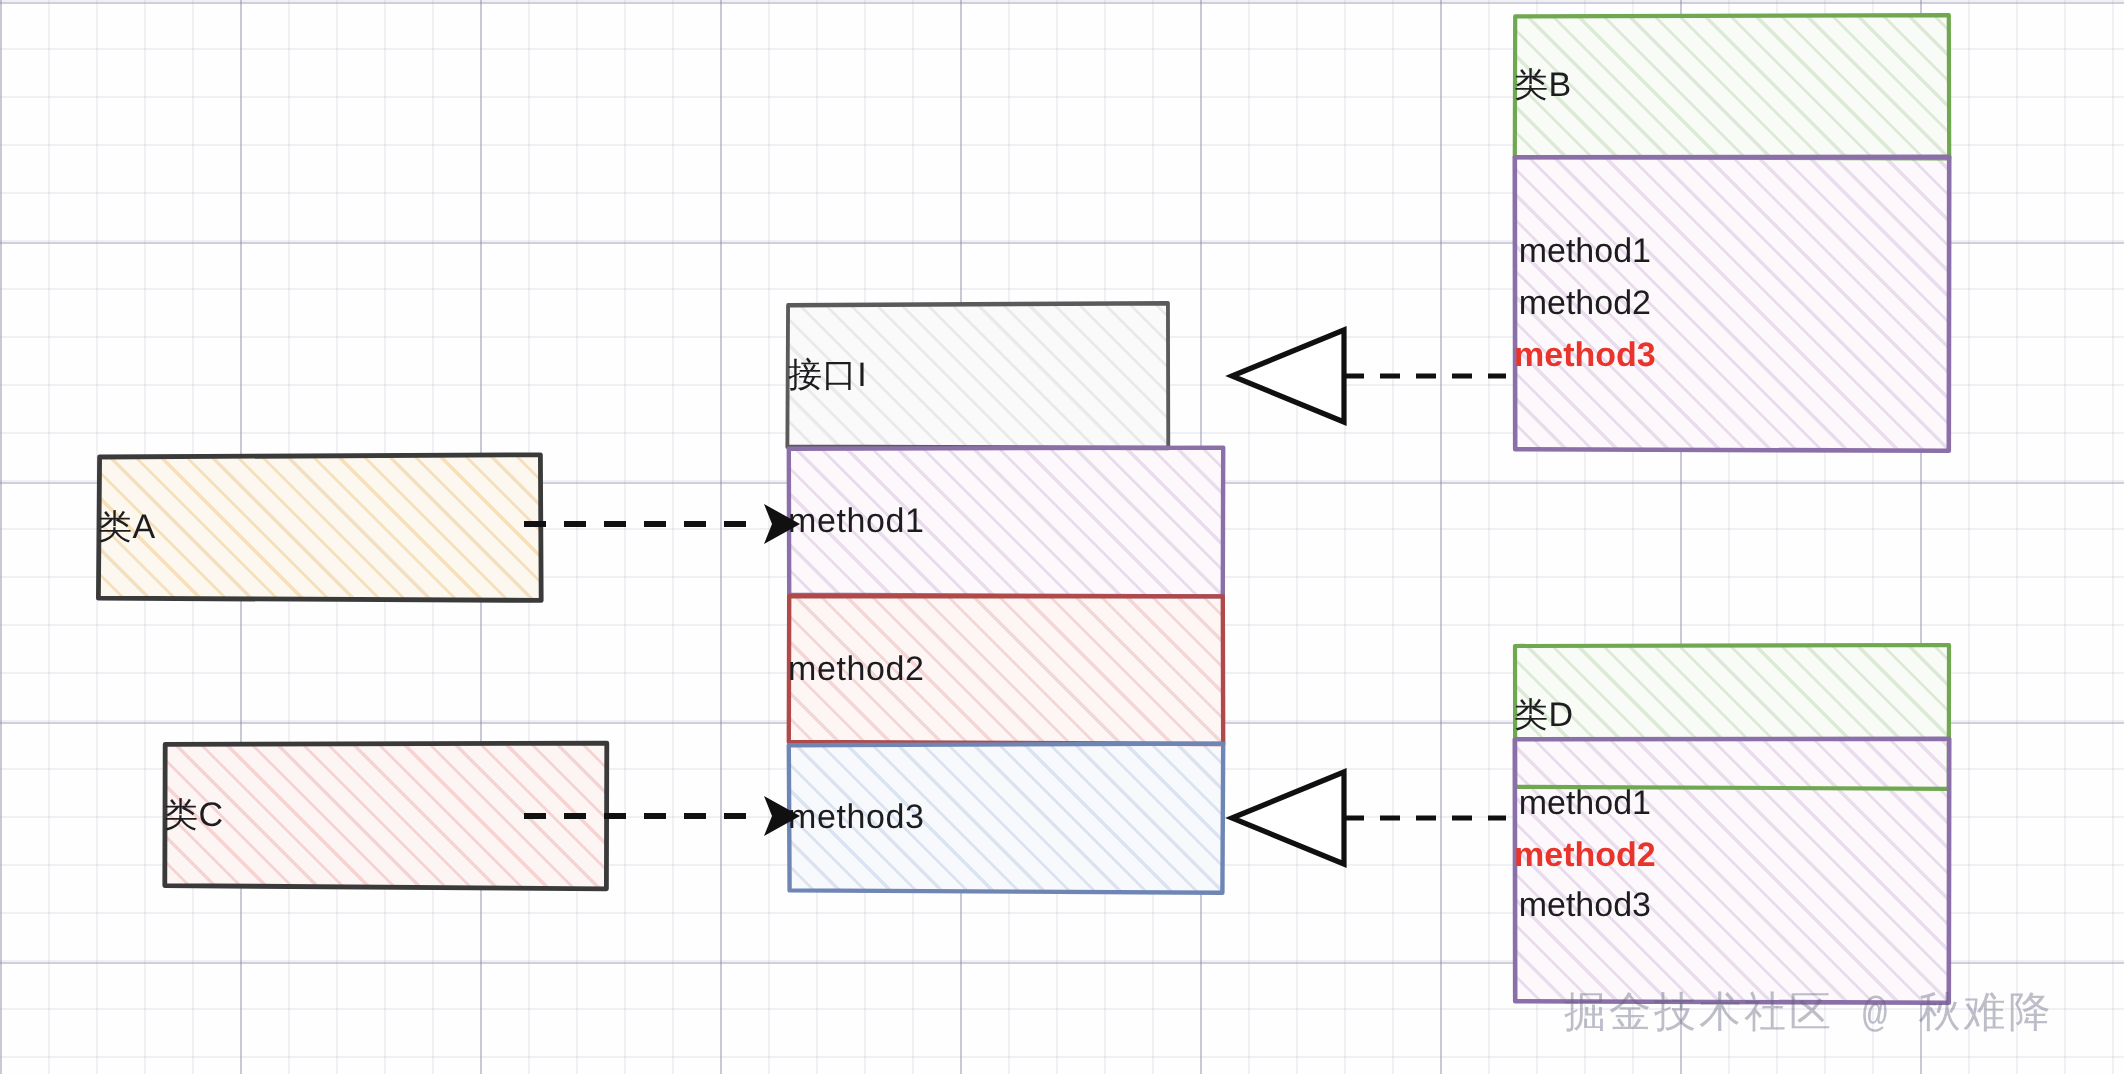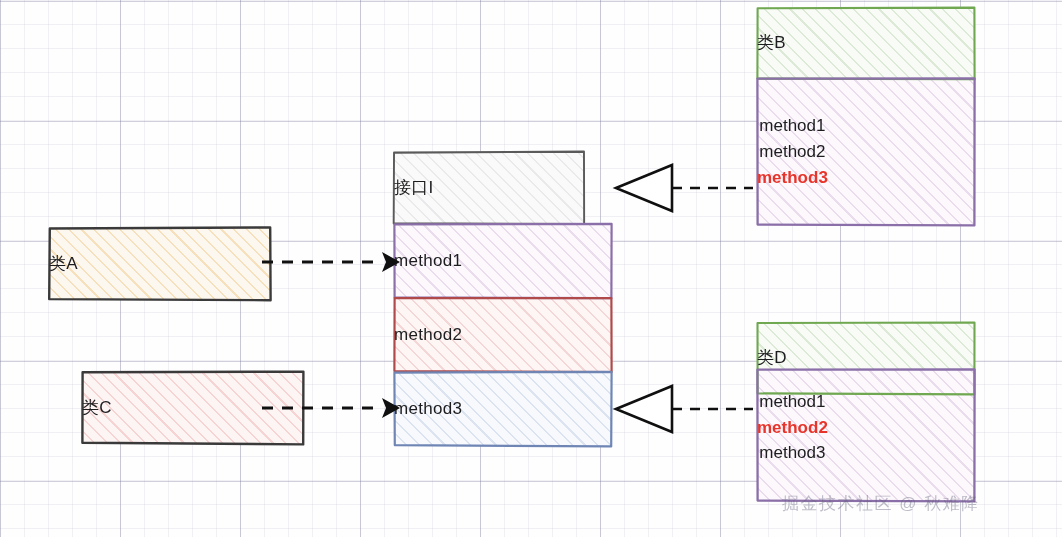--- a/index.html
+++ b/index.html
@@ -116,25 +116,25 @@
     width: 1062px;
     height: 537px;
     pointer-events: none;
     z-index: 5;
     overflow: visible;
   }
 
   .watermark {
     position: absolute;
     z-index: 6;
-    font-size: 17px;
+    font-size: 21px;
     color: rgba(96,96,120,0.40);
     letter-spacing: 1.5px;
     white-space: nowrap;
-    font-family: Liberation Sans, sans-serif;
+    font-family: Liberation Mono, monospace;
   }
 </style>
 </head>
 <body>
 
 <div id="canvas">
 
   <div class="node hatch-orange" style="left:34px; top:228px; width:222px; height:72px;">
     <svg class="sketch-border" viewBox="0 0 230 80" preserveAspectRatio="none">
       <path d="M4.8,4.5 L225.2,3.4 L225.6,76.2 L4.2,75.1 Z" fill="none" stroke="#3a3a3a" stroke-width="2.4" stroke-linejoin="round"></path>

